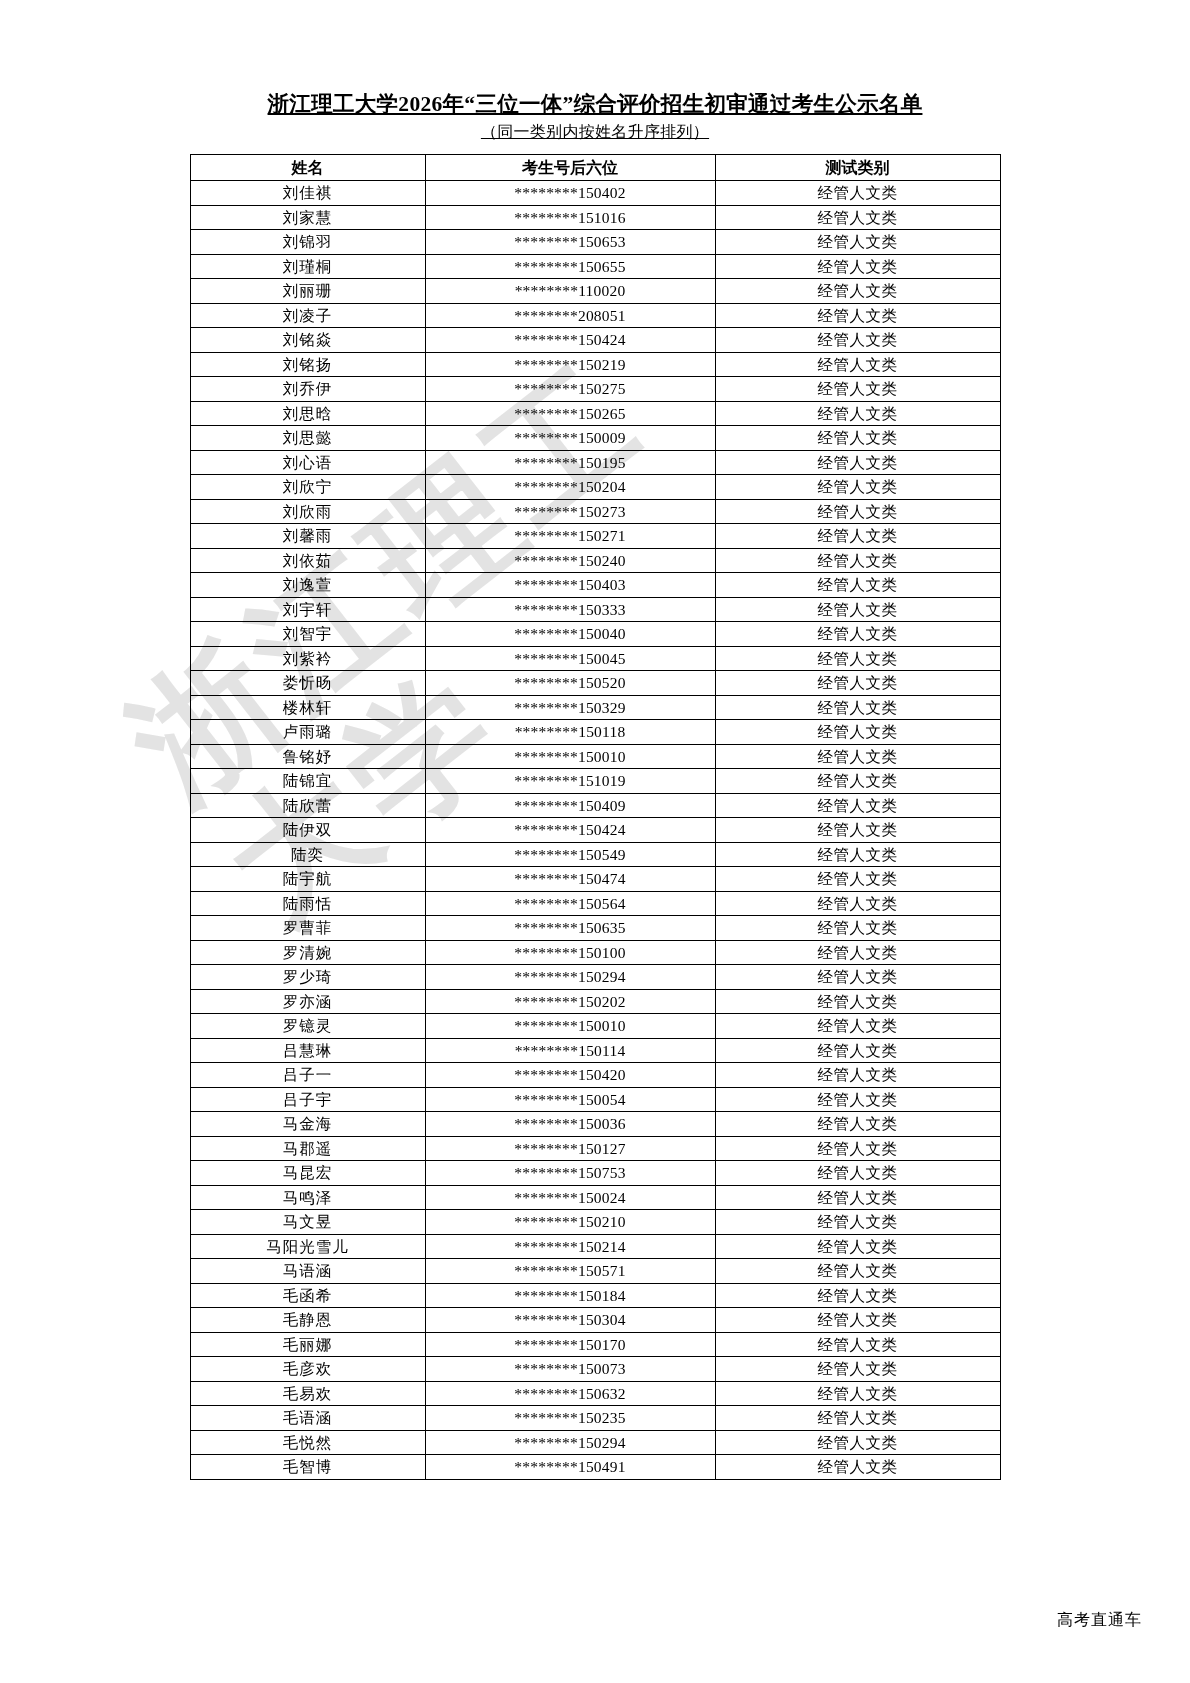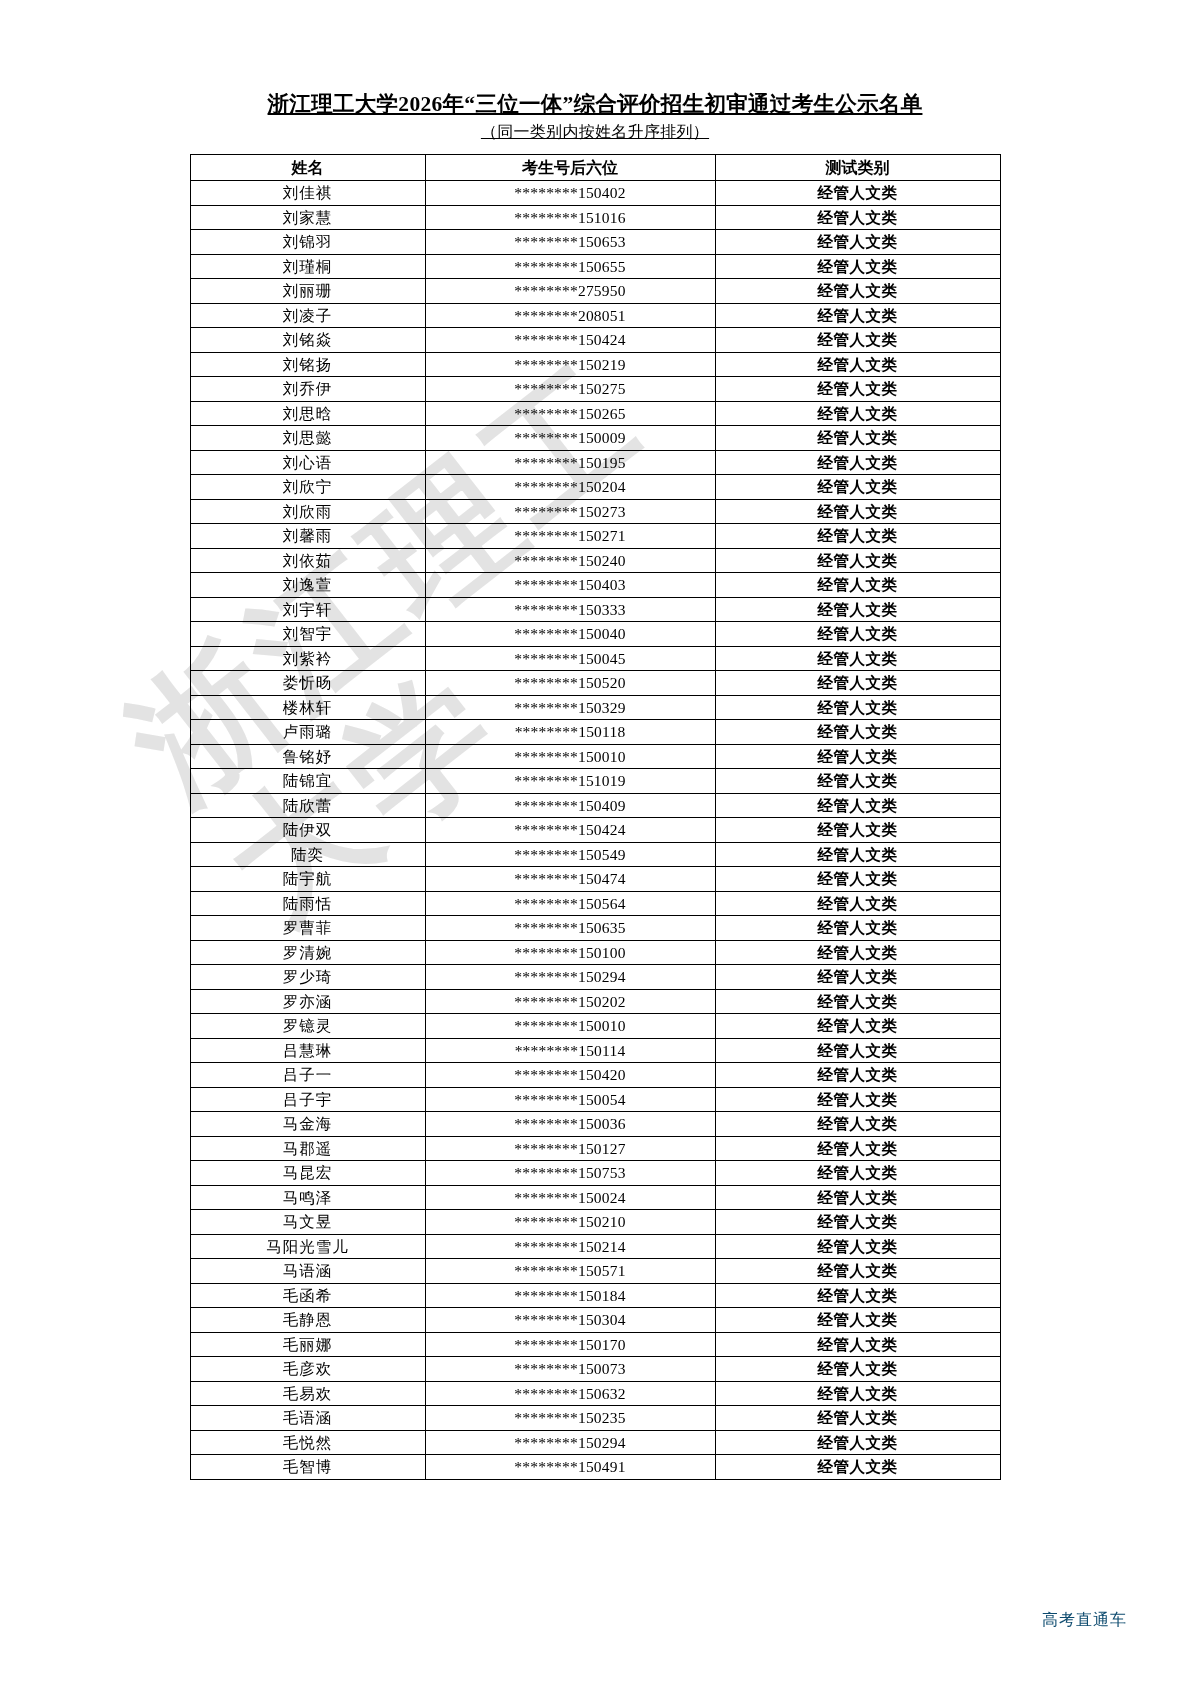--- a/index.html
+++ b/index.html
@@ -92,28 +92,27 @@
   td.name-cell {
     letter-spacing: 1px;
   }
   td.id-cell {
     font-family: "Liberation Sans", "DejaVu Sans", sans-serif;
     font-size: 14.5px;
     letter-spacing: 0.2px;
   }
   td.cat-cell {
     letter-spacing: 0.5px;
-    font-weight: bold;
   }
   .footer-brand {
     position: absolute;
-    right: 63px;
+    right: 48px;
     bottom: 52px;
     font-size: 16px;
-    color: #0c4a6e;
+    color: #000000;
     font-family: "Liberation Serif", "DejaVu Serif", serif;
     letter-spacing: 1px;
     z-index: 10;
   }
 </style>
 </head>
 <body>
 
 <div class="page">
 
@@ -153,21 +152,21 @@
           <td class="id-cell">********150653</td>
           <td class="cat-cell">经管人文类</td>
         </tr>
         <tr>
           <td class="name-cell">刘瑾桐</td>
           <td class="id-cell">********150655</td>
           <td class="cat-cell">经管人文类</td>
         </tr>
         <tr>
           <td class="name-cell">刘丽珊</td>
-          <td class="id-cell">********275950</td>
+          <td class="id-cell">********110020</td>
           <td class="cat-cell">经管人文类</td>
         </tr>
         <tr>
           <td class="name-cell">刘凌子</td>
           <td class="id-cell">********208051</td>
           <td class="cat-cell">经管人文类</td>
         </tr>
         <tr>
           <td class="name-cell">刘铭焱</td>
           <td class="id-cell">********150424</td>

